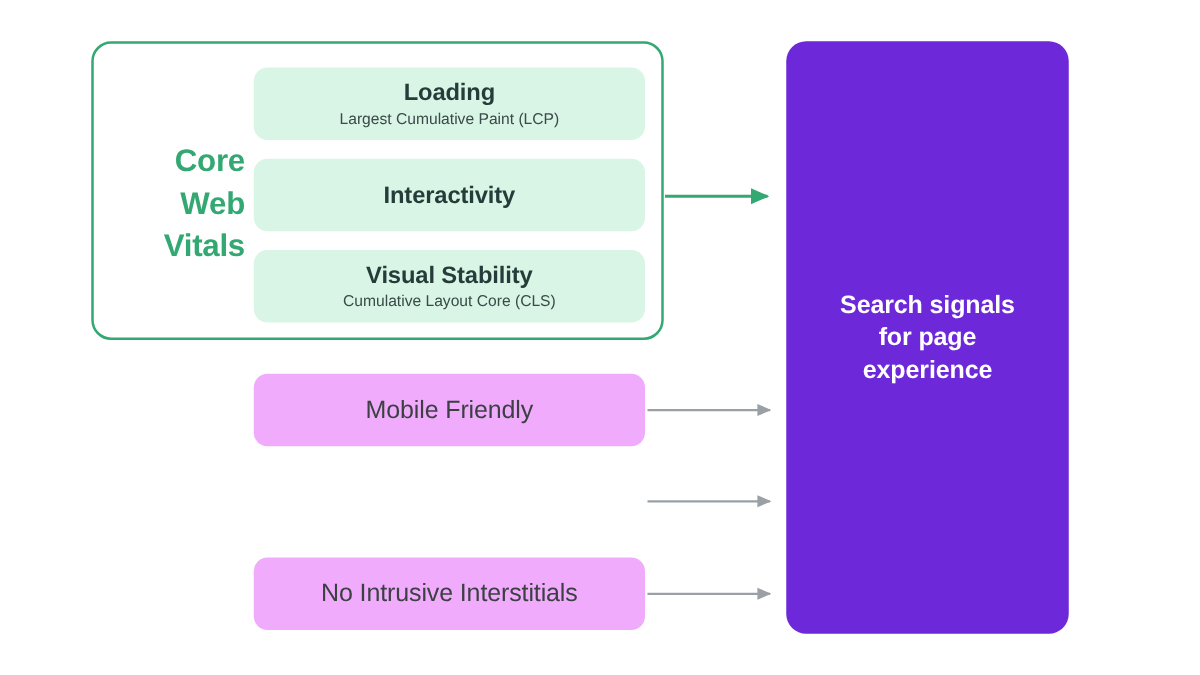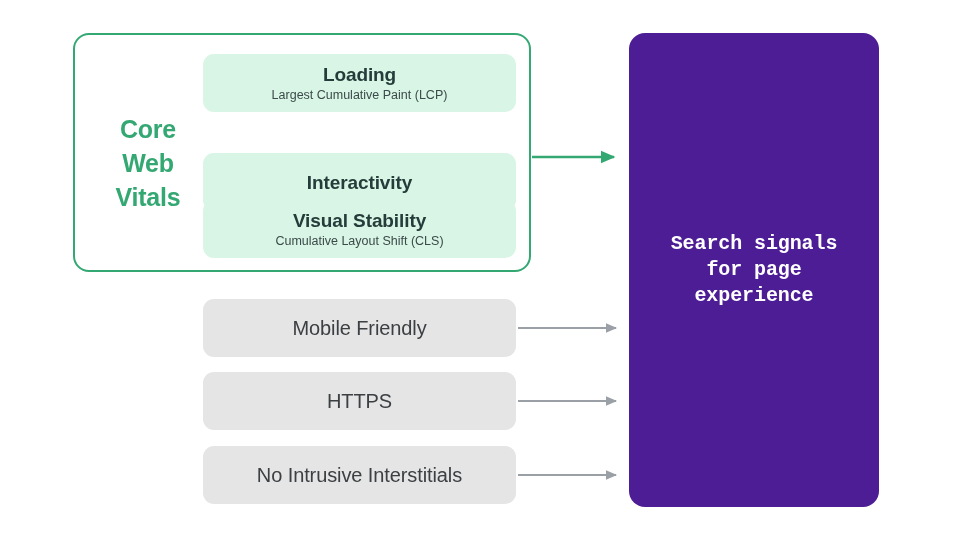--- a/index.html
+++ b/index.html
@@ -36,40 +36,40 @@
   .cwv-label {
     position: absolute;
     left: 100px;
     top: 112px;
     width: 96px;
     color: #34a872;
     font-size: 25px;
     font-weight: bold;
     line-height: 34px;
     letter-spacing: -0.2px;
-    text-align: center;
+    text-align: right;
     white-space: pre-line;
   }
 
   
   .green-card {
     position: absolute;
     left: 203px;
     width: 313px;
     height: 58px;
     background: #d8f5e5;
     border-radius: 11px;
     display: flex;
     flex-direction: column;
     align-items: center;
     justify-content: center;
     box-sizing: border-box;
   }
   .green-card.c0 { top: 54px; }
-  .green-card.c1 { top: 127px; margin-top: 26px; }
+  .green-card.c1 { top: 127px; }
   .green-card.c2 { top: 200px; text-align: center; }
 
   .card-title {
     color: #253c3a;
     font-size: 19px;
     font-weight: bold;
     line-height: 23px;
     letter-spacing: -0.1px;
   }
   .card-sub {
@@ -79,21 +79,21 @@
     line-height: 17px;
     margin-top: 1px;
   }
 
   
   .gray-box {
     position: absolute;
     left: 203px;
     width: 313px;
     height: 58px;
-    background: #e5e5e5;
+    background: #f0abfc;
     border-radius: 11px;
     display: flex;
     align-items: center;
     justify-content: center;
     box-sizing: border-box;
   }
   .gray-box.g0 { top: 299px; }
   .gray-box.g1 { top: 372px; }
   .gray-box.g2 { top: 446px; }
   .gray-label {
@@ -102,28 +102,27 @@
     font-weight: normal;
     line-height: 24px;
     letter-spacing: -0.1px;
   }
 
   
   .blue-box {
     position: absolute;
     left: 629px;
     top: 33px;
-    width: 250px;
+    width: 226px;
     height: 474px;
-    background: #4c1d95;
+    background: #6d28d9;
     border-radius: 16px;
     display: flex;
     align-items: center;
     justify-content: center;
-    font-family: Liberation Mono, monospace;
   }
   .blue-text {
     color: #ffffff;
     font-size: 20px;
     font-weight: bold;
     line-height: 26px;
     text-align: center;
     letter-spacing: -0.1px;
     white-space: pre-line;
   }
@@ -153,30 +152,27 @@
     <div class="card-title">Loading</div>
     <div class="card-sub">Largest Cumulative Paint (LCP)</div>
   </div>
 
   <div class="green-card c1">
     <div class="card-title">Interactivity</div>
   </div>
 
   <div class="green-card c2">
     <div class="card-title">Visual Stability</div>
-    <div class="card-sub">Cumulative Layout Shift (CLS)</div>
+    <div class="card-sub">Cumulative Layout Core (CLS)</div>
   </div>
 
   <div class="gray-box g0">
     <div class="gray-label">Mobile Friendly</div>
   </div>
 
-  <div class="gray-box g1">
-    <div class="gray-label">HTTPS</div>
-  </div>
 
   <div class="gray-box g2">
     <div class="gray-label">No Intrusive Interstitials</div>
   </div>
 
   <div class="blue-box">
     <div class="blue-text">Search signals
 for page
 experience</div>
   </div>

